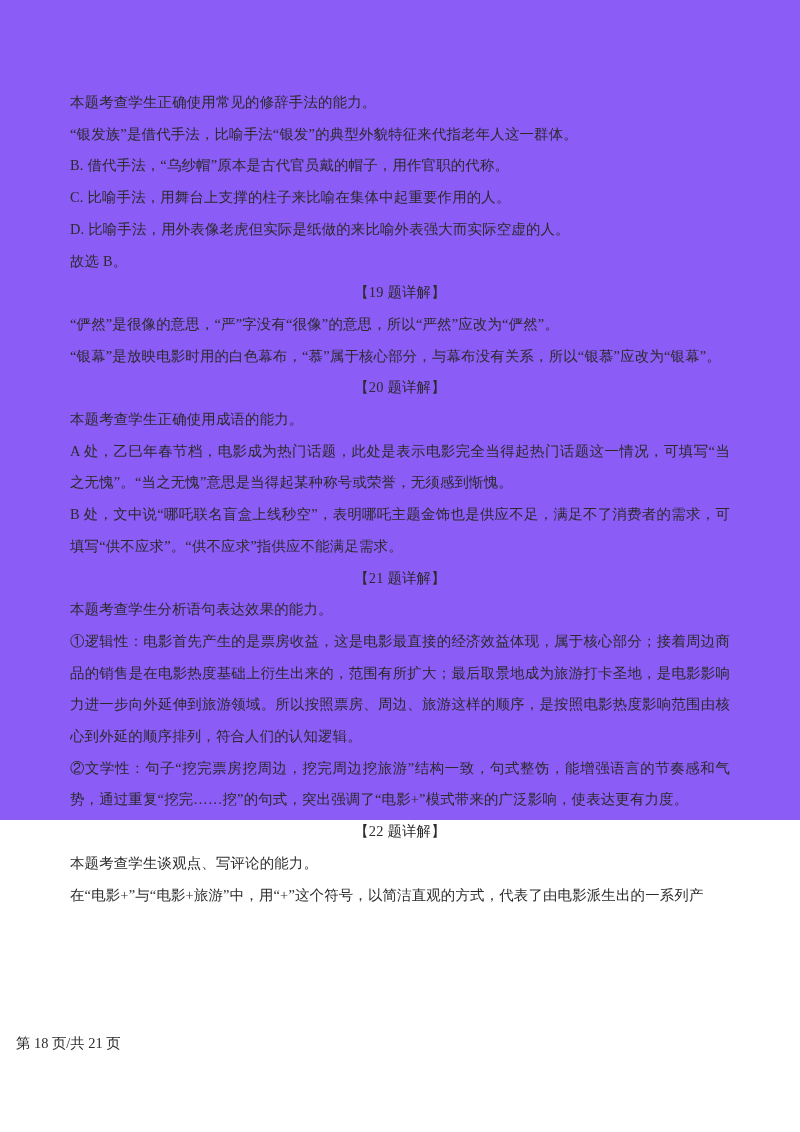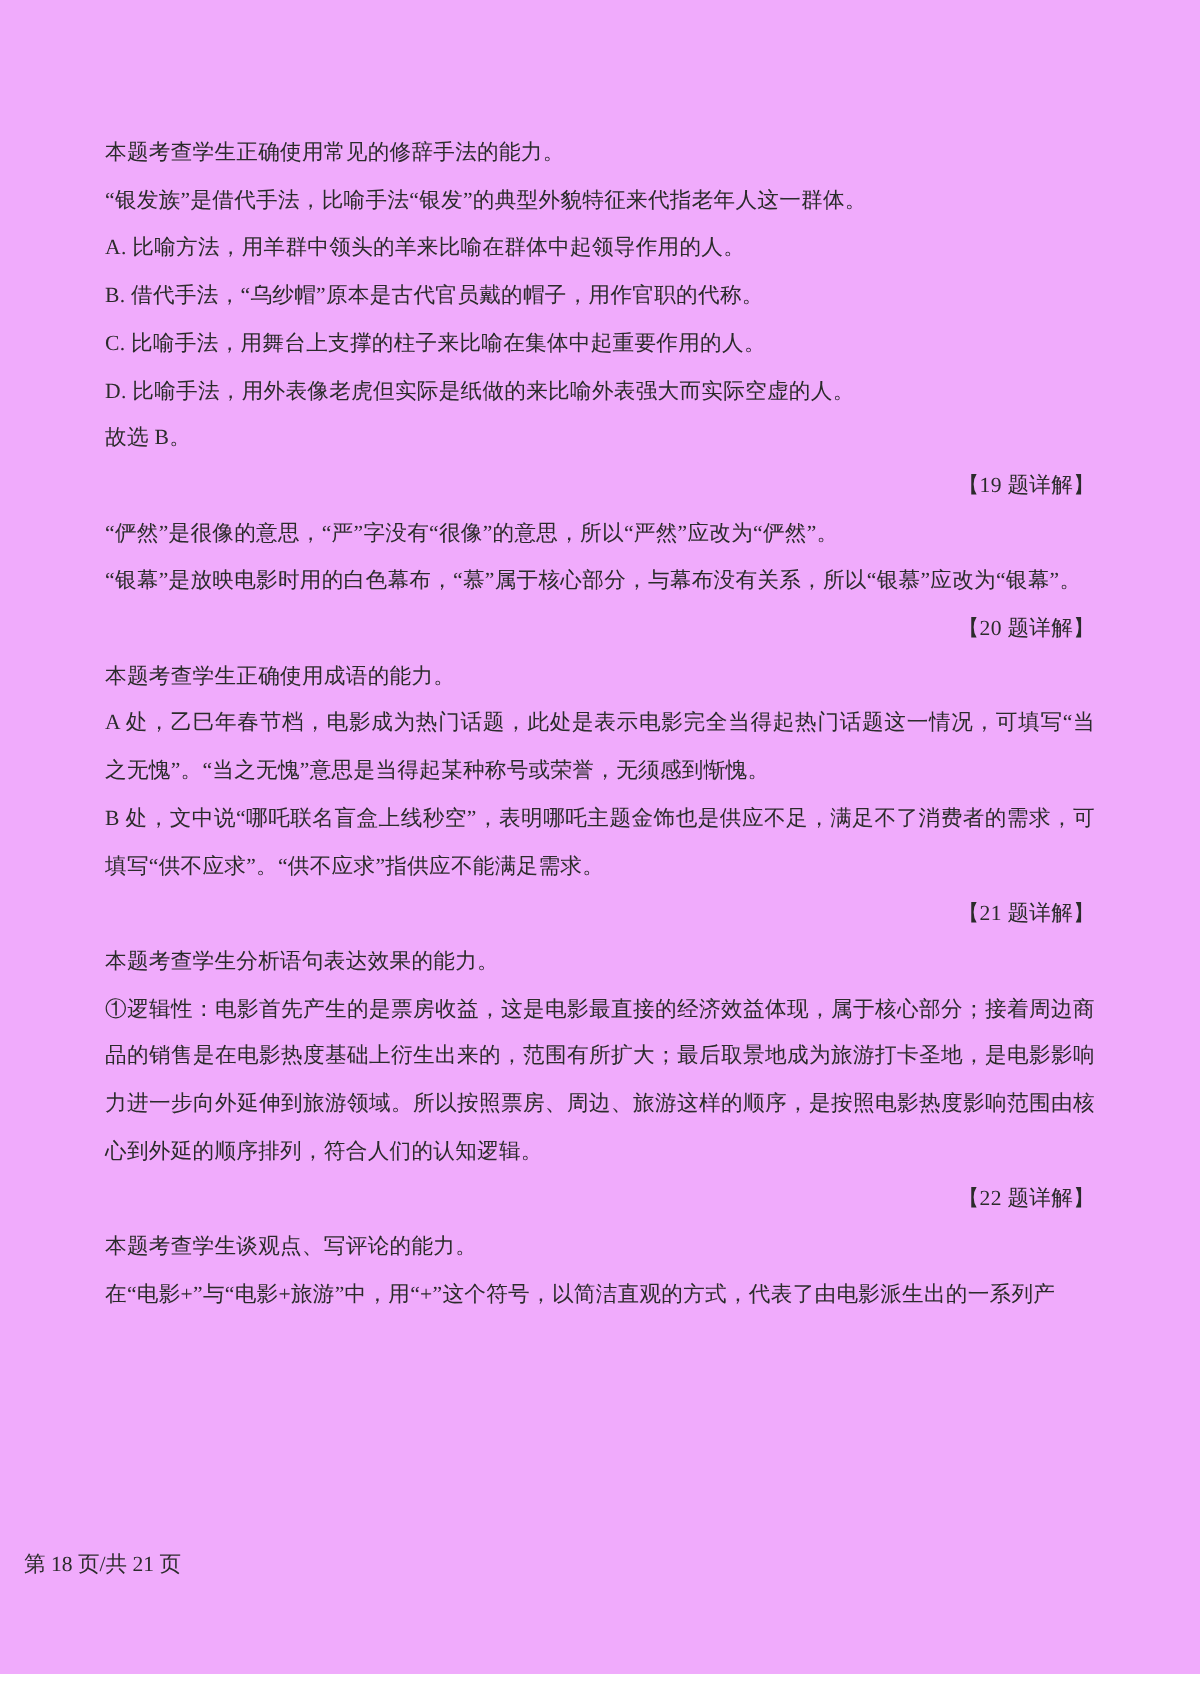--- a/index.html
+++ b/index.html
@@ -12,72 +12,72 @@
     height: 1132px;
     position: relative;
     overflow: hidden;
     font-family: "Liberation Serif", "DejaVu Serif", serif;
   }
   .page {
     position: absolute;
     top: 0;
     left: 0;
     width: 800px;
-    height: 1116px;
-    background: #f0abfc;
+    height: 820px;
+    background: #8b5cf6;
   }
   .content {
     position: absolute;
     top: 87px;
     left: 70px;
     width: 660px;
   }
   .para {
     margin: 0;
     font-size: 14.4px;
     line-height: 31.7px;
     color: #2b2b2b;
     text-align: justify;
     letter-spacing: 0.2px;
   }
   .heading {
-    text-align: right;
+    text-align: center;
   }
   .footer {
     position: absolute;
     top: 1031px;
     left: 16px;
     width: 800px;
     text-align: left;
     font-size: 14.4px;
     line-height: 24px;
     color: #2b2b2b;
     margin: 0;
   }
 </style>
 </head>
 <body>
 
 <div class="page">
   <div class="content">
     <p class="para">本题考查学生正确使用常见的修辞手法的能力。</p>
     <p class="para">“银发族”是借代手法，比喻手法“银发”的典型外貌特征来代指老年人这一群体。</p>
-    <p class="para">A. 比喻方法，用羊群中领头的羊来比喻在群体中起领导作用的人。</p>
     <p class="para">B. 借代手法，“乌纱帽”原本是古代官员戴的帽子，用作官职的代称。</p>
     <p class="para">C. 比喻手法，用舞台上支撑的柱子来比喻在集体中起重要作用的人。</p>
     <p class="para">D. 比喻手法，用外表像老虎但实际是纸做的来比喻外表强大而实际空虚的人。</p>
     <p class="para">故选 B。</p>
     <p class="para heading">【19 题详解】</p>
     <p class="para">“俨然”是很像的意思，“严”字没有“很像”的意思，所以“严然”应改为“俨然”。</p>
     <p class="para">“银幕”是放映电影时用的白色幕布，“慕”属于核心部分，与幕布没有关系，所以“银慕”应改为“银幕”。</p>
     <p class="para heading">【20 题详解】</p>
     <p class="para">本题考查学生正确使用成语的能力。</p>
     <p class="para">A 处，乙巳年春节档，电影成为热门话题，此处是表示电影完全当得起热门话题这一情况，可填写“当之无愧”。“当之无愧”意思是当得起某种称号或荣誉，无须感到惭愧。</p>
     <p class="para">B 处，文中说“哪吒联名盲盒上线秒空”，表明哪吒主题金饰也是供应不足，满足不了消费者的需求，可填写“供不应求”。“供不应求”指供应不能满足需求。</p>
     <p class="para heading">【21 题详解】</p>
     <p class="para">本题考查学生分析语句表达效果的能力。</p>
     <p class="para">①逻辑性：电影首先产生的是票房收益，这是电影最直接的经济效益体现，属于核心部分；接着周边商品的销售是在电影热度基础上衍生出来的，范围有所扩大；最后取景地成为旅游打卡圣地，是电影影响力进一步向外延伸到旅游领域。所以按照票房、周边、旅游这样的顺序，是按照电影热度影响范围由核心到外延的顺序排列，符合人们的认知逻辑。</p>
+    <p class="para">②文学性：句子“挖完票房挖周边，挖完周边挖旅游”结构一致，句式整饬，能增强语言的节奏感和气势，通过重复“挖完……挖”的句式，突出强调了“电影+”模式带来的广泛影响，使表达更有力度。</p>
     <p class="para heading">【22 题详解】</p>
     <p class="para">本题考查学生谈观点、写评论的能力。</p>
     <p class="para">在“电影+”与“电影+旅游”中，用“+”这个符号，以简洁直观的方式，代表了由电影派生出的一系列产</p>
   </div>
   <p class="footer">第 18 页/共 21 页</p>
 </div>
 
 </body></html>

